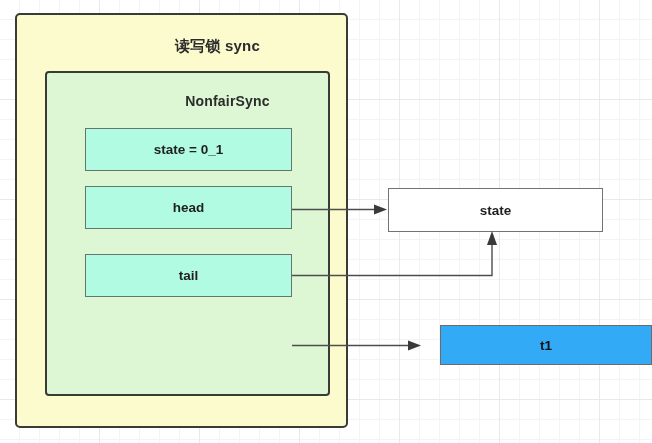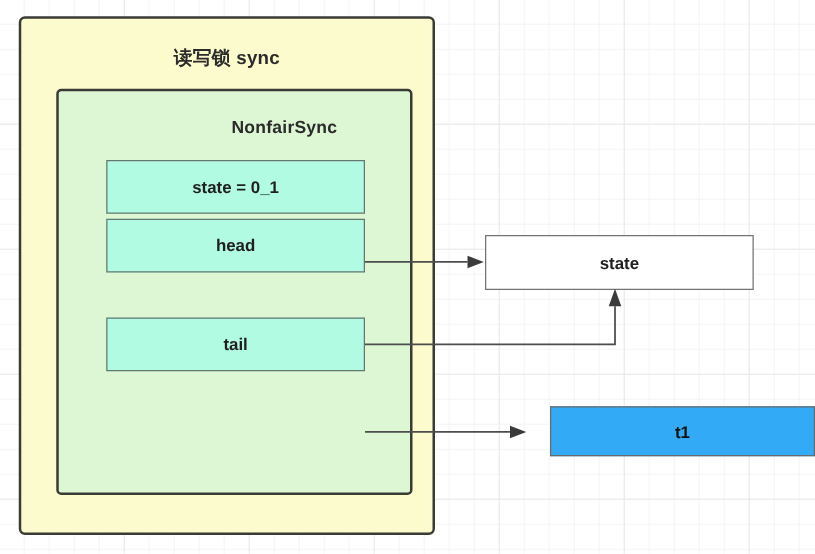--- a/index.html
+++ b/index.html
@@ -59,42 +59,42 @@
 
   .box-title {
     position: absolute;
     left: 0;
     width: 100%;
     text-align: center;
     font-weight: bold;
     color: #2b2b2b;
     letter-spacing: .2px;
   }
-  .outer-title { top: 22px; font-size: 15px; }
+  .outer-title { top: 22px; font-size: 15px; padding-left: 36px; }
   .inner-title { top: 20px; font-size: 14px; padding-left: 40px; }
 
   
   .field {
     position: absolute;
     left: 85px;
     width: 207px;
     height: 43px;
     box-sizing: border-box;
     background: #b2fbe3;
     border: 1.6px solid #64776c;
     display: flex;
     align-items: center;
     justify-content: center;
     font-size: 13.5px;
     font-weight: bold;
     color: #1f1f1f;
     white-space: nowrap;
   }
   .field-state { top: 128px; }
-  .field-head  { top: 175px; }
+  .field-head  { top: 186px; }
   .field-tail  { top: 254px; }
   .field-eot   { top: 324px; font-size: 13px; }
 
   
   .node-null {
     left: 388px;
     top: 188px;
     width: 215px;
     height: 44px;
     background: #ffffff;

